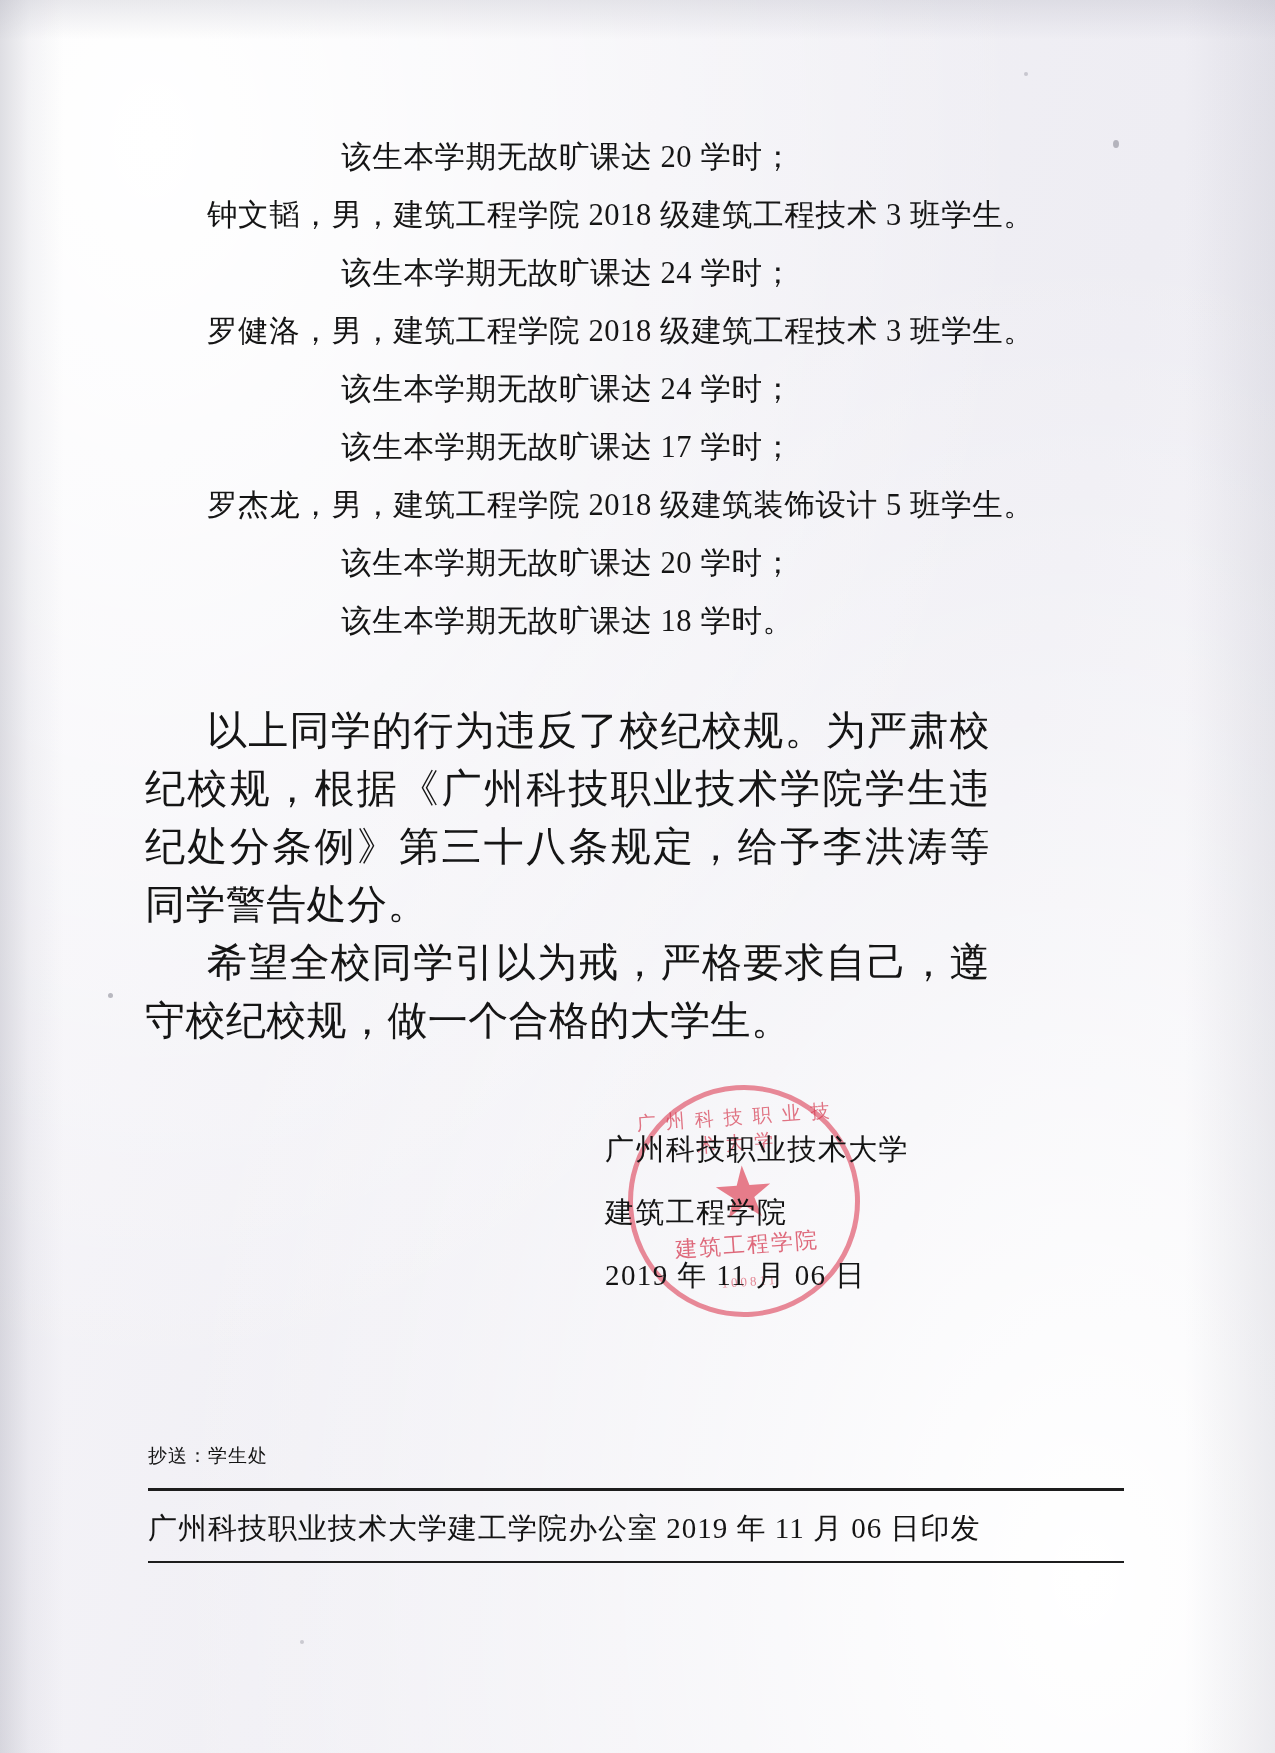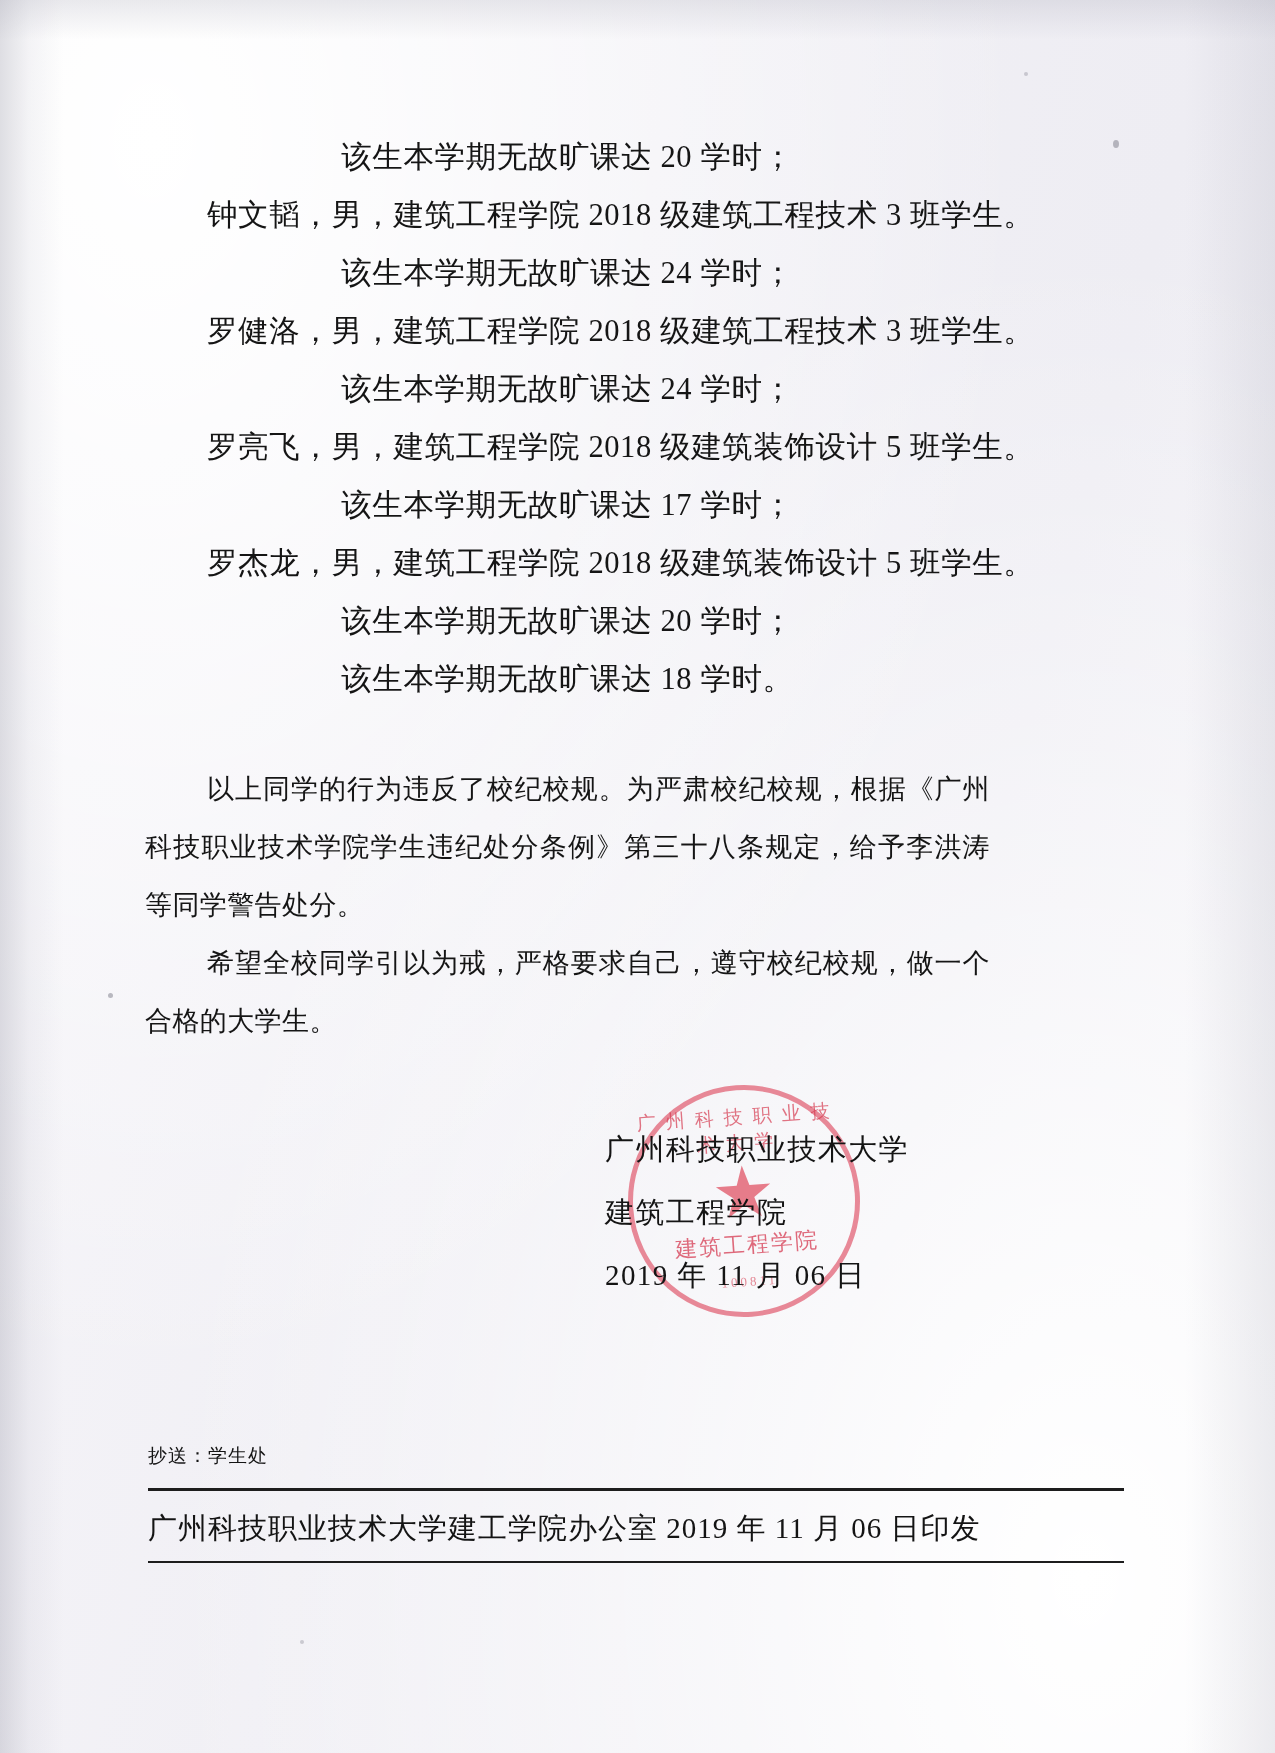--- a/index.html
+++ b/index.html
@@ -64,21 +64,21 @@
     line-height: 58px;
     color: #151515;
     letter-spacing: 0.6px;
     white-space: nowrap;
     text-align: center;
   }
   .indent {
     text-indent: 62px;
   }
   .para {
-    font-size: 27px;
+    font-size: 40px;
     line-height: 58px;
     color: #151515;
     letter-spacing: 0.4px;
     text-indent: 62px;
     text-align: justify;
   }
   .gap-block {
     height: 52px;
   }
 
@@ -180,21 +180,20 @@
   <div class="speckle" style="left:1024px; top:72px; width:4px; height:4px; opacity:.3;"></div>
   <div class="speckle" style="left:300px; top:1640px; width:4px; height:4px; opacity:.3;"></div>
 
   <div class="content">
 
     <div class="body-line">该生本学期无故旷课达 20 学时；</div>
     <div class="body-line indent">钟文韬，男，建筑工程学院 2018 级建筑工程技术 3 班学生。</div>
     <div class="body-line">该生本学期无故旷课达 24 学时；</div>
     <div class="body-line indent">罗健洛，男，建筑工程学院 2018 级建筑工程技术 3 班学生。</div>
     <div class="body-line">该生本学期无故旷课达 24 学时；</div>
-    <div class="body-line indent">罗亮飞，男，建筑工程学院 2018 级建筑装饰设计 5 班学生。</div>
     <div class="body-line">该生本学期无故旷课达 17 学时；</div>
     <div class="body-line indent">罗杰龙，男，建筑工程学院 2018 级建筑装饰设计 5 班学生。</div>
     <div class="body-line">该生本学期无故旷课达 20 学时；</div>
     <div class="body-line">该生本学期无故旷课达 18 学时。</div>
 
     <div class="gap-block"></div>
 
     <div class="para">以上同学的行为违反了校纪校规。为严肃校纪校规，根据《广州科技职业技术学院学生违纪处分条例》第三十八条规定，给予李洪涛等同学警告处分。</div>
     <div class="para">希望全校同学引以为戒，严格要求自己，遵守校纪校规，做一个合格的大学生。</div>
   </div>

